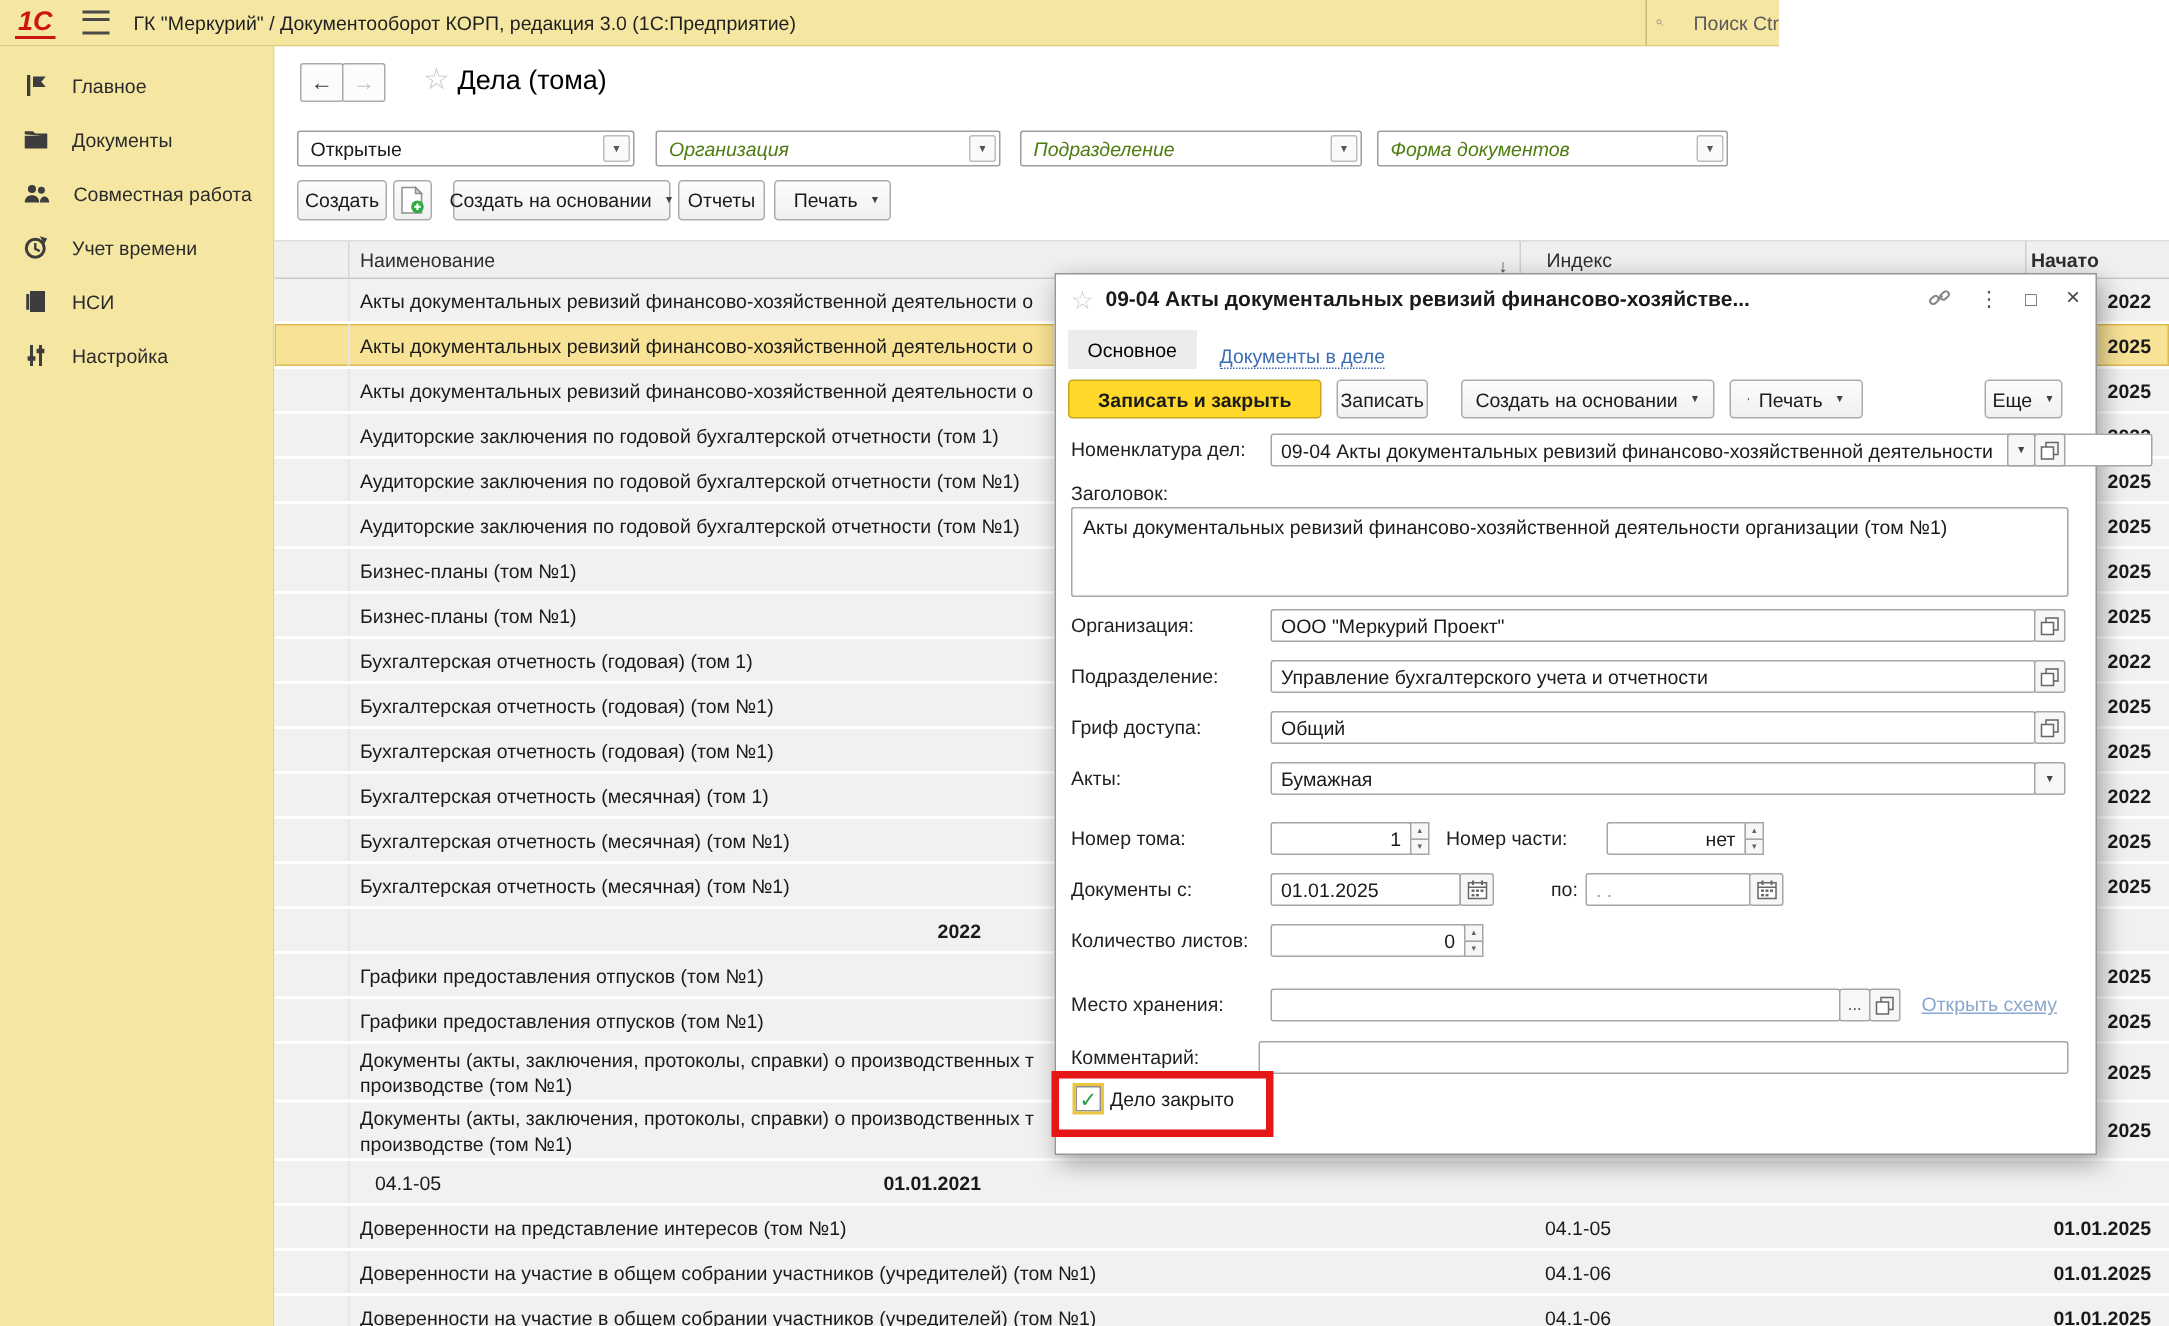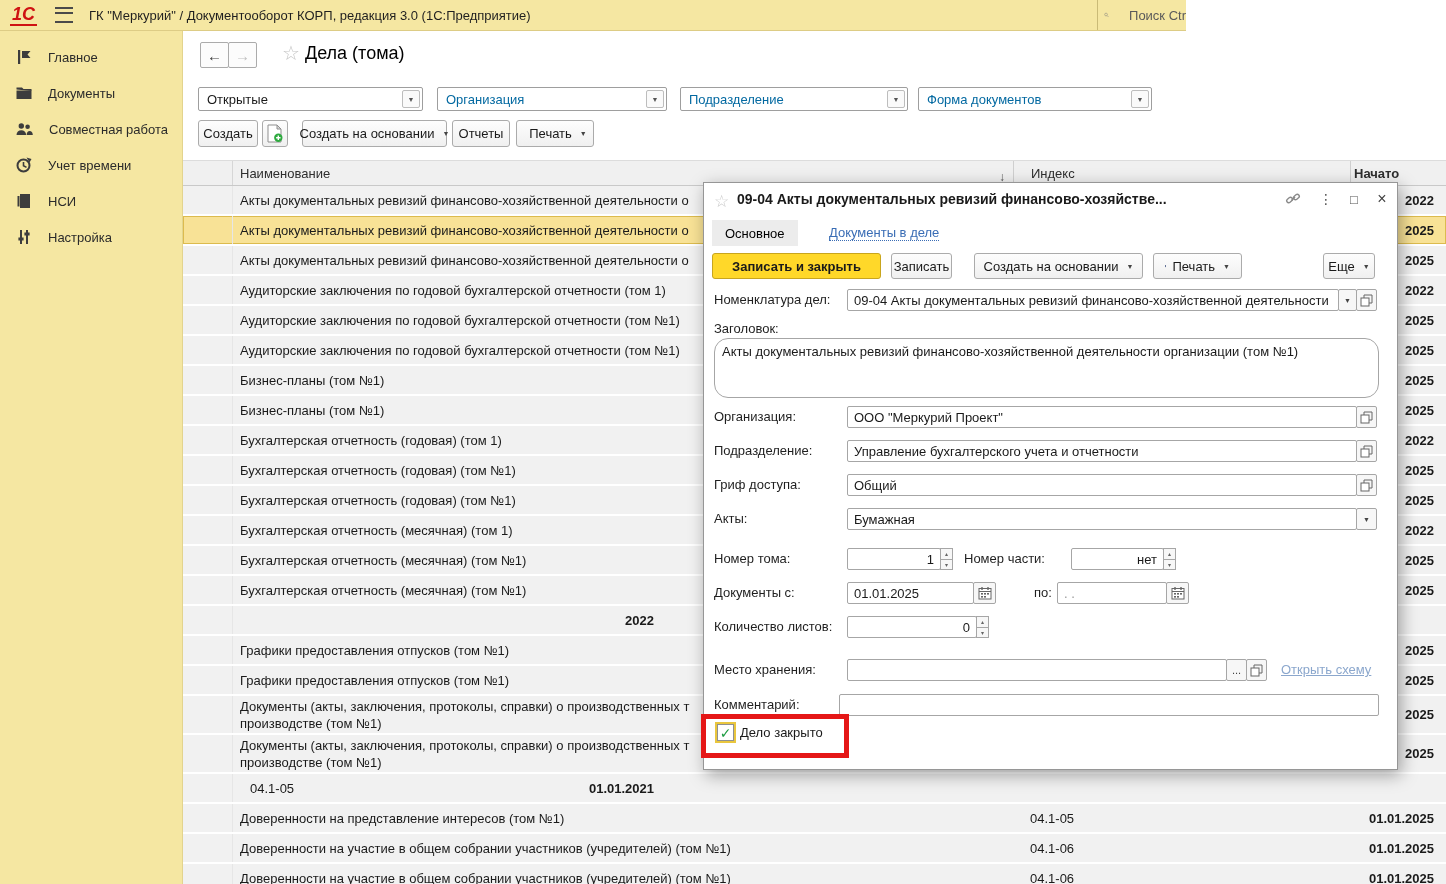--- a/index.html
+++ b/index.html
@@ -24,21 +24,21 @@
   .sitem svg{flex:0 0 auto;}
   
   .main{left:183px;top:31px;width:1263px;height:853px;background:#fff;}
   .navbtn{width:29px;height:26px;border:1px solid #ababab;border-radius:2px;background:#fcfcfc;
           display:flex;align-items:center;justify-content:center;font-size:15px;box-sizing:border-box;}
   .page-star{color:#c6c6c6;font-size:20px;line-height:20px;}
   .page-title{font-size:18px;color:#000;}
   .combo{border:1px solid #9e9e9e;border-radius:2px;background:#fff;display:flex;align-items:center;
          height:24px;box-sizing:border-box;}
   .combo .val{flex:1;padding:0 8px;white-space:nowrap;overflow:hidden;}
-  .combo.ph .val{color:#0369a1;}
+  .combo.ph .val{color:#4d7c0f;font-style:italic;}
   .combo .arr{width:16px;height:16px;margin:2px;border:1px solid #bdbdbd;border-radius:2px;
               display:flex;align-items:center;justify-content:center;font-size:7px;color:#555;background:#fafafa;}
   .btn{display:inline-flex;align-items:center;justify-content:center;gap:6px;border:1px solid #ababab;
        background:linear-gradient(#fdfdfd,#f0f0f0);border-radius:3px;height:27px;box-sizing:border-box;
        padding:0 16px;color:#1a1a1a;white-space:nowrap;}
   .btn .dd{font-size:7px;color:#444;margin-left:2px;}
   
   .thead{display:flex;height:26px;box-sizing:border-box;background:#f0f0f0;color:#2e2e2e;
          border-top:1px solid #dcdcdc;border-bottom:1px solid #c9c9c9;align-items:center;}
   .tc{box-sizing:border-box;}
@@ -65,21 +65,21 @@
   .tab-main{background:#ececec;color:#000;}
   .tab-docs{color:#3a6db5;}
   .tab-docs span{border-bottom:1px dotted #3a6db5;}
   .dbtn{height:26px;padding:0 11px;}
   .dbtn.yellow{background:#ffd829;border-color:#c8a51e;font-weight:bold;}
   .flabel{white-space:nowrap;color:#1f1f1f;}
   .finput{border:1px solid #a6a6a6;border-radius:2px;height:22px;box-sizing:border-box;display:flex;
           align-items:center;padding:0 6px;white-space:nowrap;overflow:hidden;background:#fff;}
   .finput.num{justify-content:flex-end;}
   .finput.gray{color:#9a9a9a;}
-  .ftext{border:1px solid #a6a6a6;border-radius:14px;box-sizing:border-box;padding:4px 7px;line-height:17px;}
+  .ftext{border:1px solid #a6a6a6;border-radius:2px;box-sizing:border-box;padding:4px 7px;line-height:17px;}
   .sq{border:1px solid #a6a6a6;border-radius:2px;height:22px;box-sizing:border-box;display:flex;
       align-items:center;justify-content:center;background:#f7f7f7;color:#444;font-size:11px;}
   .spin{width:13px;height:22px;display:flex;flex-direction:column;box-sizing:border-box;}
   .spin div{flex:1;border:1px solid #a6a6a6;background:#f7f7f7;display:flex;align-items:center;
             justify-content:center;font-size:6px;color:#666;box-sizing:border-box;}
   .spin div+div{margin-top:-1px;}
   .link{color:#8ba7cd;text-decoration:underline;white-space:nowrap;}
   .hl{border:5px solid #e51717;z-index:12;pointer-events:none;box-sizing:border-box;}
   .cbox{width:17px;height:17px;background:#fff;border:1px solid #909090;outline:2px solid #e9c63e;
         display:flex;align-items:center;justify-content:center;box-sizing:border-box;}
@@ -376,21 +376,21 @@
         <rect x="8.3" y="3" width="6.2" height="4" rx="2" transform="rotate(-40 11.4 5)"></rect>
       </svg>
     </div>
     <div class="dlg-ic" style="left:611px;font-size:14px;">⋮</div>
     <div class="dlg-ic" style="left:639px;font-size:13px;">□</div>
     <div class="dlg-ic" style="left:667px;font-size:16px;color:#444;">×</div>
 
     <div class="abs tab tab-main" style="left:8px;top:37px;">
       <span>Основное</span>
     </div>
-    <div class="abs tab tab-docs" style="left:112px;top:37px;">
+    <div class="abs tab tab-docs" style="left:96px;top:37px;align-items:flex-end;">
       <span>Документы в деле</span>
     </div>
 
     <div class="abs btn dbtn yellow" style="left:8px;top:70px;width:169px;">
       <span>Записать и закрыть</span>
     </div>
     <div class="abs btn dbtn" style="left:187px;top:70px;width:61px;">
       <span>Записать</span>
     </div>
     <div class="abs btn dbtn" style="left:270px;top:70px;width:169px;">
@@ -405,21 +405,21 @@
       </svg>
       <span>Печать</span>
       <span class="dd">▼</span>
     </div>
     <div class="abs btn dbtn" style="left:619px;top:70px;width:52px;">
       <span>Еще</span>
       <span class="dd">▼</span>
     </div>
 
     <div class="abs flabel" style="left:10px;top:109px;">Номенклатура дел:</div>
-    <div class="abs finput" style="left:143px;top:106px;width:492px;">09-04 Акты документальных ревизий финансово-хозяйственной деятельности</div>
+    <div class="abs finput" style="left:143px;top:106px;width:588px;">09-04 Акты документальных ревизий финансово-хозяйственной деятельности</div>
     <div class="abs sq" style="left:634px;top:106px;width:19px;font-size:7px;">▼</div>
     <div class="abs sq" style="left:652px;top:106px;width:21px;">
       <svg width="13" height="13" viewBox="0 0 13 13">
           <rect x="1" y="4" width="8" height="8" fill="#fff" stroke="#666"></rect>
           <path d="M4 4V1h8v8H9" fill="none" stroke="#666"></path>
         </svg>
     </div>
 
     <div class="abs flabel" style="left:10px;top:138px;">Заголовок:</div>
     <div class="abs ftext" style="left:10px;top:155px;width:665px;height:60px;">Акты документальных ревизий финансово-хозяйственной деятельности организации (том №1)</div>

